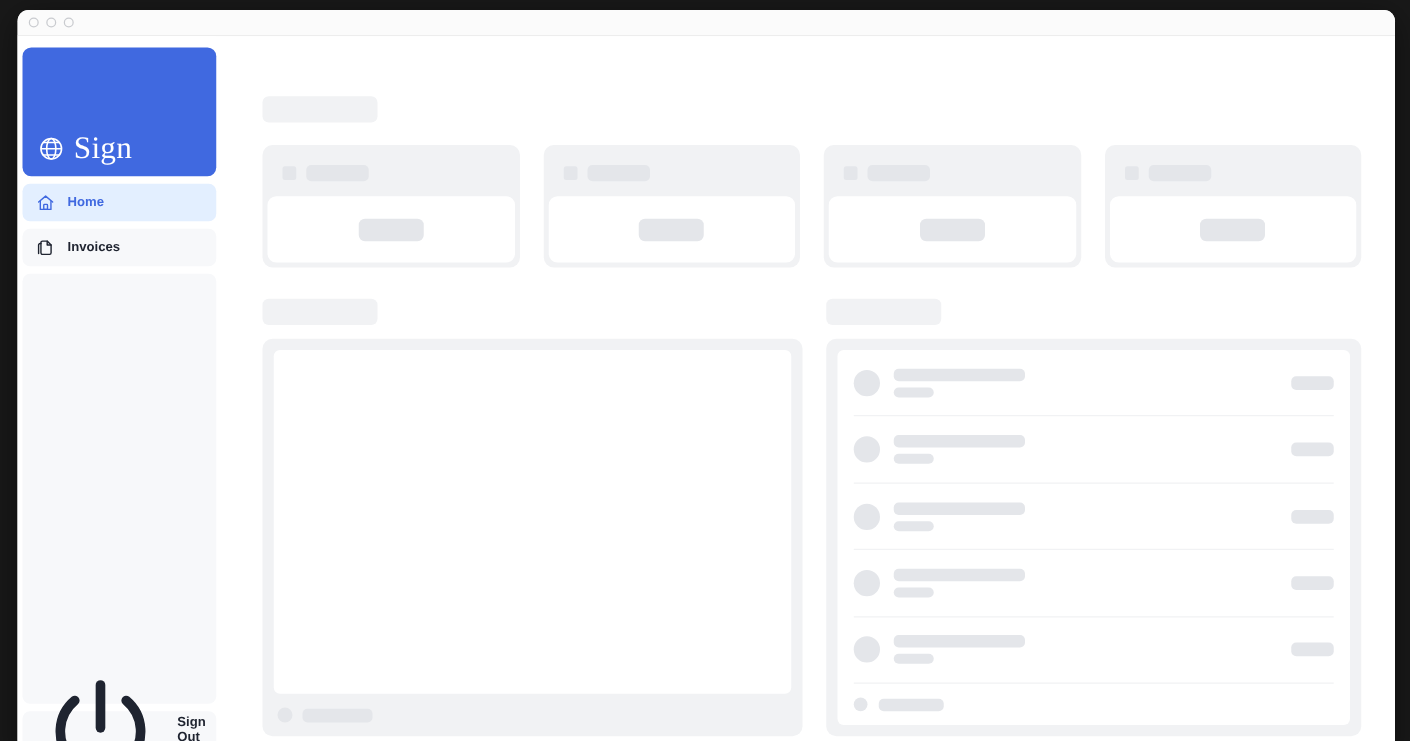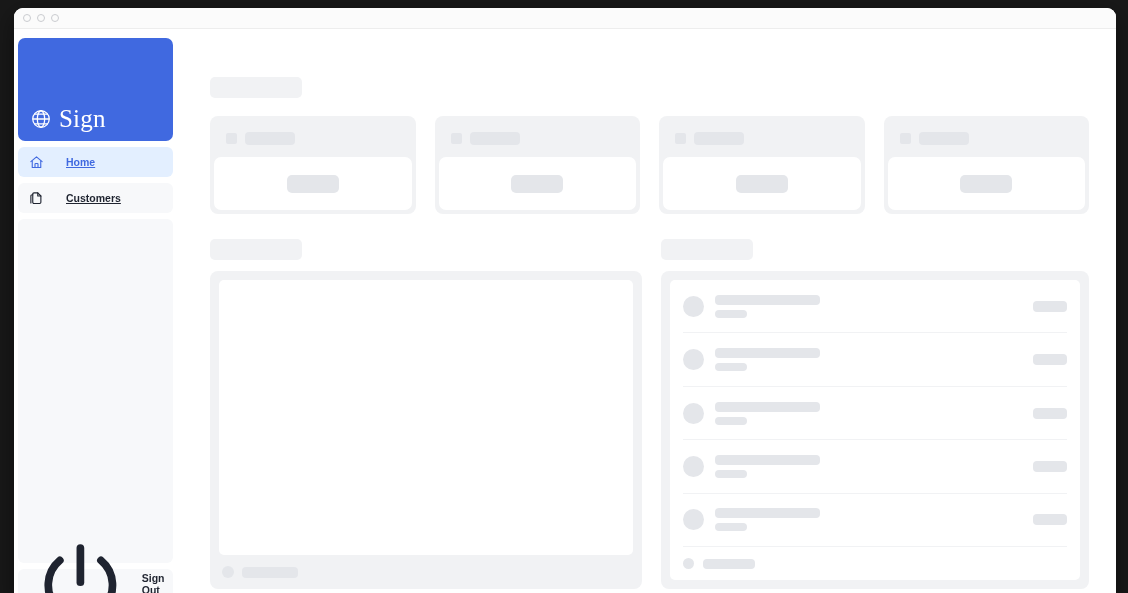--- a/index.html
+++ b/index.html
@@ -75,26 +75,25 @@
     letter-spacing: 0.2px;
   }
 
   .nav-item {
     height: 30px;
     margin-bottom: 6px;
     border-radius: 6px;
     background: #f7f8fa;
     display: flex;
     align-items: center;
-    gap: 22px;
+    gap: 10px;
     padding-left: 11px;
     font-size: 10.5px;
     font-weight: bold;
     color: #1f2430;
-    text-decoration: underline;
   }
   .nav-item.active { background: #e3efff; color: #4069e0; }
   .nav-item .nav-icon { width: 15px; height: 15px; display: block; flex: 0 0 15px; }
 
   #nav-filler { flex: 1 1 auto; background: #f7f8fa; border-radius: 6px; margin-bottom: 6px; }
 
   #signout-item {
     height: 30px;
     border-radius: 6px;
     background: #f7f8fa;
@@ -249,21 +248,21 @@
         </svg>
         <span>Home</span>
       </div>
 
       <div class="nav-item">
         <svg class="nav-icon" viewBox="0 0 24 24" fill="none" stroke="#1f2430" stroke-width="1.8" stroke-linecap="round" stroke-linejoin="round">
           <path d="M8 3h6l5 5v10a2 2 0 0 1-2 2H8a2 2 0 0 1-2-2V5a2 2 0 0 1 2-2z"></path>
           <path d="M14 3v5h5"></path>
           <path d="M6 6H5a2 2 0 0 0-2 2v11"></path>
         </svg>
-        <span>Customers</span>
+        <span>Invoices</span>
       </div>
 
 
       <div id="nav-filler"></div>
 
       <div id="signout-item">
         <svg class="nav-icon" viewBox="0 0 24 24" fill="none" stroke="#1f2430" stroke-width="1.8" stroke-linecap="round">
           <path d="M12 3.5v8"></path>
           <path d="M7.2 6.4a7.5 7.5 0 1 0 9.6 0"></path>
         </svg>

